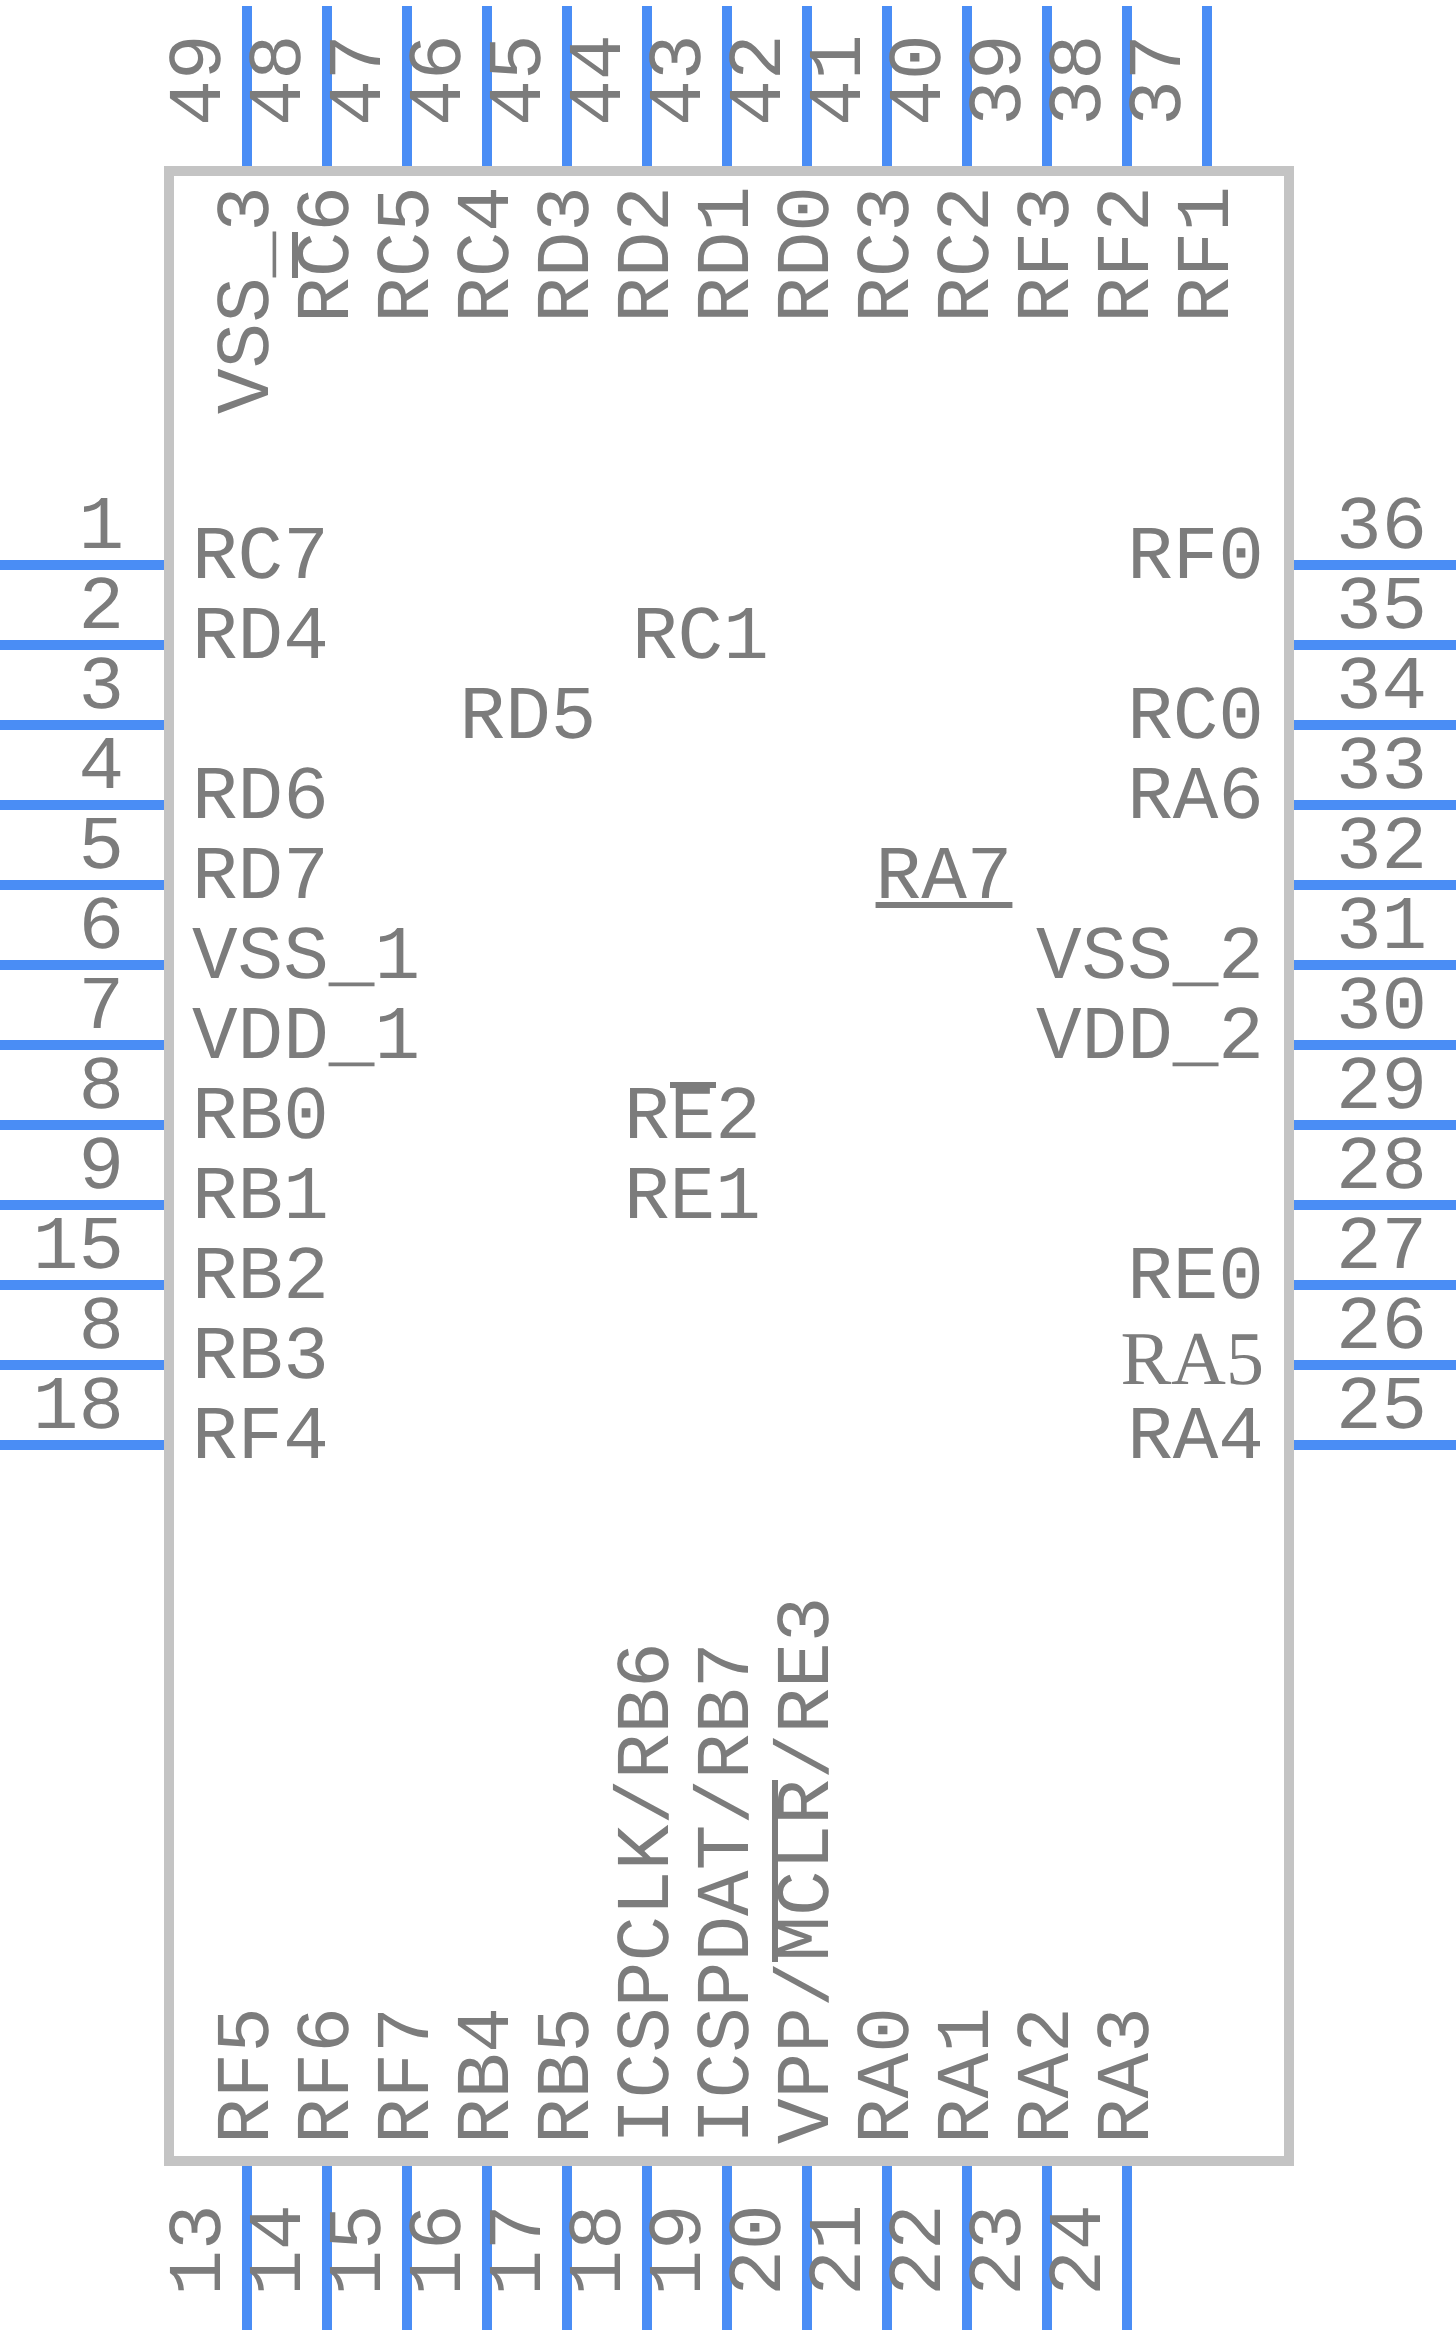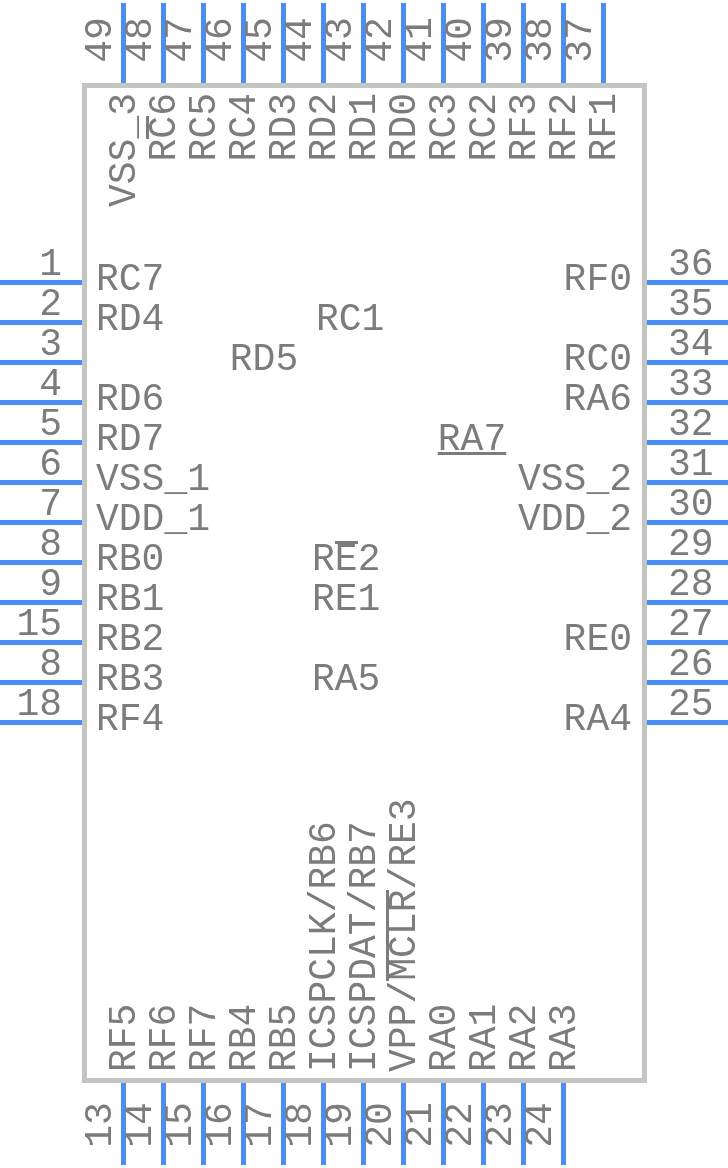--- a/index.html
+++ b/index.html
@@ -152,21 +152,21 @@
       <div class="pin-number" style="left: 668px; top: 530px; width: 62px; height: 30px; text-align: left;">29</div>
       <div class="pin-label" style="left: 312px; top: 545px; width: 320px; text-align: left;">R<span class="ol">E</span>2</div>
       <div class="pin-line" style="left: 642px; top: 600px; width: 86px; height: 5px;"></div>
       <div class="pin-number" style="left: 668px; top: 570px; width: 62px; height: 30px; text-align: left;">28</div>
       <div class="pin-label" style="left: 312px; top: 585px; width: 320px; text-align: left;">RE1</div>
       <div class="pin-line" style="left: 642px; top: 640px; width: 86px; height: 5px;"></div>
       <div class="pin-number" style="left: 668px; top: 610px; width: 62px; height: 30px; text-align: left;">27</div>
       <div class="pin-label" style="left: 312px; top: 625px; width: 320px; text-align: right;">RE0</div>
       <div class="pin-line" style="left: 642px; top: 680px; width: 86px; height: 5px;"></div>
       <div class="pin-number" style="left: 668px; top: 650px; width: 62px; height: 30px; text-align: left;">26</div>
-      <div class="pin-label" style="left: 312px; top: 665px; width: 320px; ">RA5</div>
+      <div class="pin-label" style="left: 312px; top: 665px; width: 320px; text-align: right; font-family: Liberation Serif, serif;">RA5</div>
       <div class="pin-line" style="left: 642px; top: 720px; width: 86px; height: 5px;"></div>
       <div class="pin-number" style="left: 668px; top: 690px; width: 62px; height: 30px; text-align: left;">25</div>
       <div class="pin-label" style="left: 312px; top: 705px; width: 320px; text-align: right;">RA4</div>
     </div>
   <div id="pins-bottom">
       <div class="pin-line" style="left: 121px; top: 1083px; width: 5px; height: 82px;"></div>
       <div class="pin-number rot" style="left: 61px; top: 1110px; width: 80px; height: 30px; text-align: center;">13</div>
       <div class="pin-label rot" style="left: -35px; top: 897px; width: 320px; height: 30px; text-align: left;">RF5</div>
       <div class="pin-line" style="left: 161px; top: 1083px; width: 5px; height: 82px;"></div>
       <div class="pin-number rot" style="left: 101px; top: 1110px; width: 80px; height: 30px; text-align: center;">14</div>

